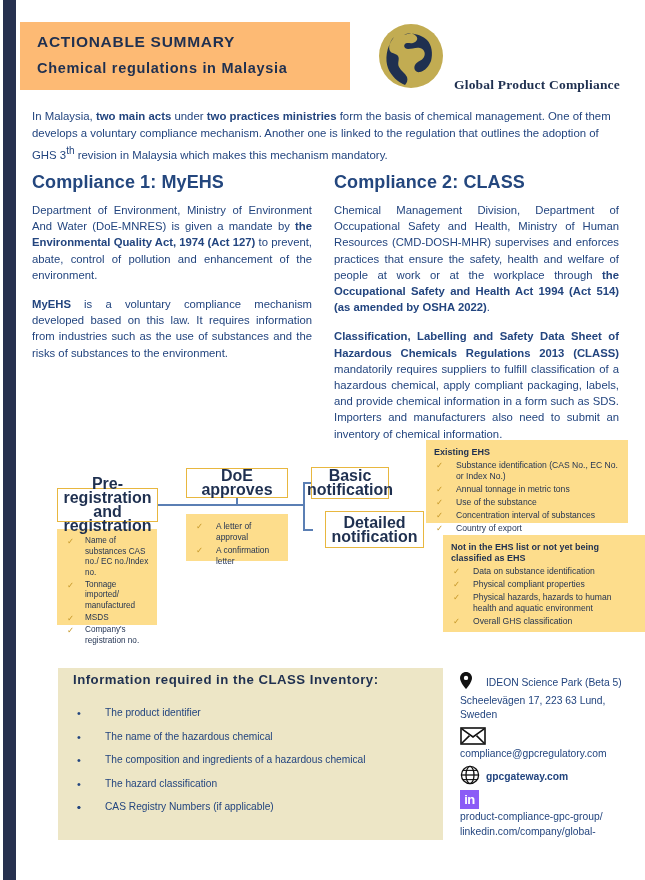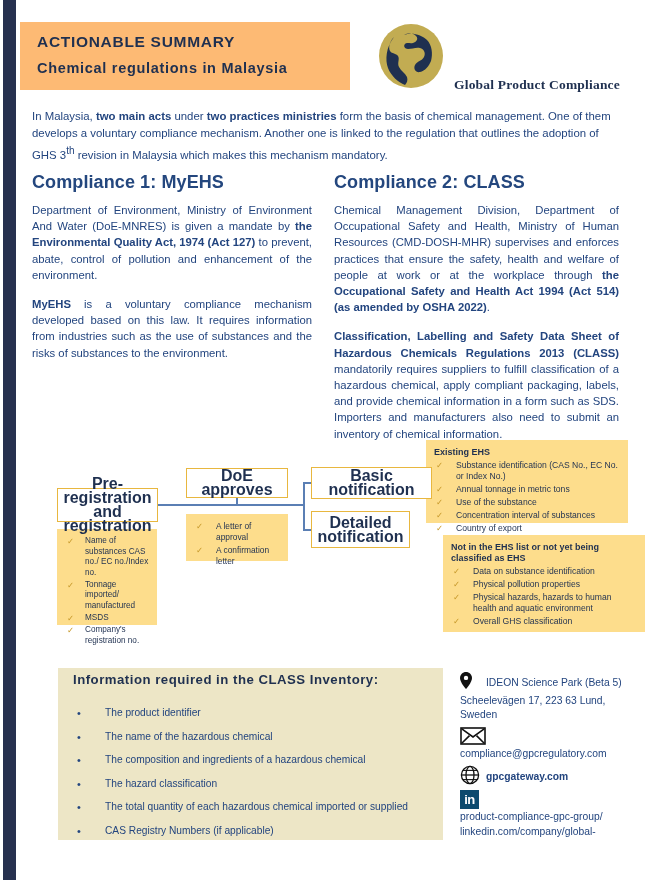--- a/index.html
+++ b/index.html
@@ -136,22 +136,22 @@
     justify-content: center;
     text-align: center;
     font-size: 16px;
     font-weight: bold;
     color: #1F3050;
     line-height: 14px;
     z-index: 3;
   }
   .box-prereg   { left: 57px;  top: 488px; width: 101px; height: 34px; }
   .box-doe      { left: 186px; top: 468px; width: 102px; height: 30px; }
-  .box-basic    { left: 311px; top: 467px; width: 121px;  height: 32px; }
-  .box-detailed { left: 311px; top: 511px; width: 99px;  height: 37px; }
+  .box-basic    { left: 311px; top: 467px; width: 78px;  height: 32px; }
+  .box-detailed { left: 325px; top: 511px; width: 99px;  height: 37px; }
 
   .ybox {
     position: absolute;
     background: #FDDD8C;
     box-sizing: border-box;
     padding: 7px 8px 8px 8px;
     z-index: 2;
   }
   .ybox-prereg   { left: 57px;  top: 529px; width: 100px; height: 96px; }
   .ybox-approval { left: 186px; top: 514px; width: 102px; height: 47px; }
@@ -243,21 +243,21 @@
     color: #23457F;
   }
   .contact .addr { margin: 0 0 4px 0; }
   .contact .addr .pin { display: inline-block; width: 26px; vertical-align: -3px; }
   .contact .icon-line { margin: 2px 0 1px 0; height: 19px; }
   .contact .txt { margin: 0 0 4px 0; }
   .contact .txt-nm { margin: 0; }
   .li-badge {
     display: inline-block;
     width: 19px; height: 19px;
-    background: #0c4a6e;
+    background: #8b5cf6;
     color: #ffffff;
     font-size: 13px;
     font-weight: bold;
     font-family: "Liberation Sans", sans-serif;
     text-align: center;
     line-height: 19px;
     letter-spacing: -0.5px;
   }
   .globe-line { display: inline-block; vertical-align: -5px; }
   .web-txt { display: inline-block; margin-left: 6px; font-weight: bold; }
@@ -348,34 +348,34 @@
     <li><span class="tick">✓</span><span>Use of the substance</span></li>
     <li><span class="tick">✓</span><span>Concentration interval of substances</span></li>
     <li><span class="tick">✓</span><span>Country of export</span></li>
   </ul>
 </div>
 
 <div class="ybox ybox-notin">
   <div class="yhead">Not in the EHS list or not yet being classified as EHS</div>
   <ul>
     <li><span class="tick">✓</span><span>Data on substance identification</span></li>
-    <li><span class="tick">✓</span><span>Physical pollution properties</span></li>
+    <li><span class="tick">✓</span><span>Physical compliant properties</span></li>
     <li><span class="tick">✓</span><span>Physical hazards, hazards to human health and aquatic environment</span></li>
     <li><span class="tick">✓</span><span>Overall GHS classification</span></li>
   </ul>
 </div>
 
 <div class="inv-panel">
   <h3>Information required in the CLASS Inventory:</h3>
   <ul>
     <li><span class="dot">•</span><span>The product identifier</span></li>
     <li><span class="dot">•</span><span>The name of the hazardous chemical</span></li>
     <li><span class="dot">•</span><span>The composition and ingredients of a hazardous chemical</span></li>
     <li><span class="dot">•</span><span>The hazard classification</span></li>
-    <li><span class="dot">•</span><span>The total quantity of each hazardous chemical imported or supplied</span></li>
+    <li><span class="dot">•</span></li>
     <li><span class="dot">•</span><span>CAS Registry Numbers (if applicable)</span></li>
   </ul>
 </div>
 
 <div class="contact">
 
   <div class="addr">
     <span class="pin">
       <svg width="12" height="17" viewBox="0 0 12 17">
           <path d="M6 0 C2.7 0 0 2.7 0 6 C0 10.5 6 17 6 17 C6 17 12 10.5 12 6 C12 2.7 9.3 0 6 0 Z" fill="#111111"></path>

